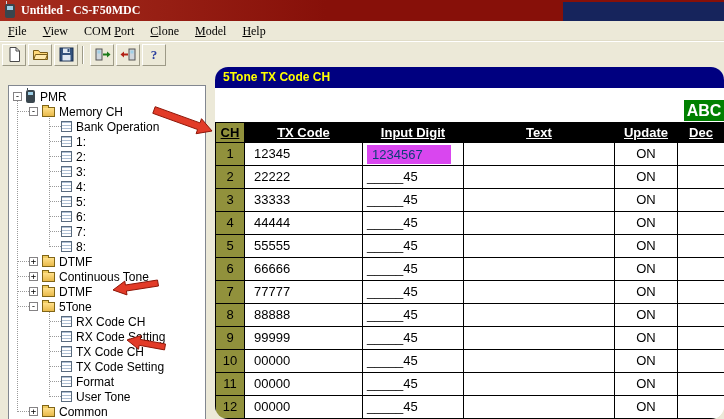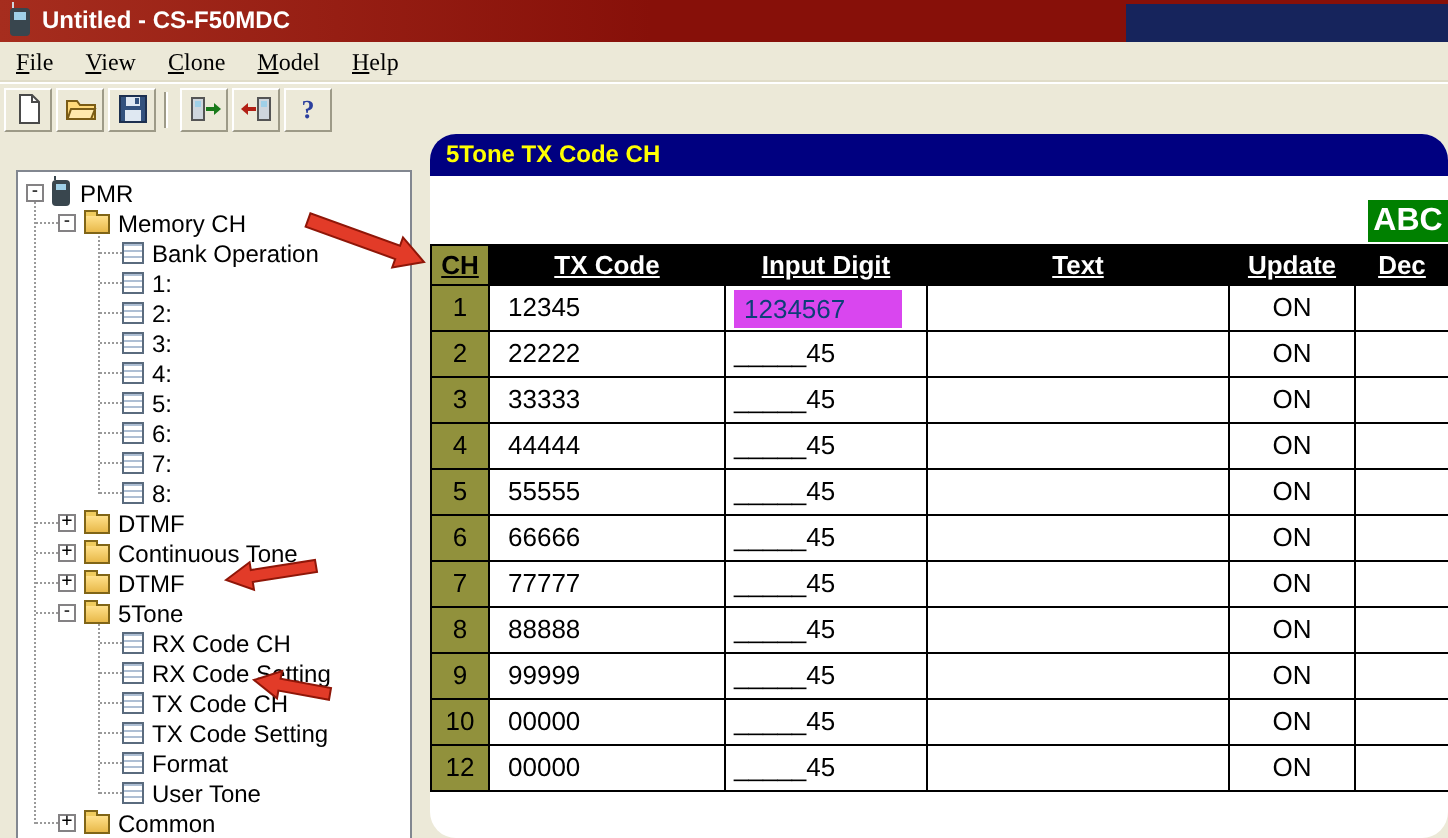--- a/index.html
+++ b/index.html
@@ -6,21 +6,21 @@
   html,body { width:724px; height:419px; overflow:hidden; }
   body { font-family:"Liberation Sans", sans-serif; background:#ece9d8; position:relative; }
 
   
   .titlebar { position:absolute; left:0; top:0; width:724px; height:21px;
     background:linear-gradient(90deg,#a62d1e 0%,#871009 45%,#871009 100%);
     display:flex; align-items:center; }
   .appicon { width:10px; height:14px; background:#39464e; border-radius:2px; margin:0 6px 0 5px; position:relative; }
   .appicon::before { content:""; position:absolute; top:-3px; left:1px; width:1px; height:3px; background:#cfd6dd; }
   .appicon::after { content:""; position:absolute; top:2px; left:2px; width:6px; height:4px; background:#9fd0e8; }
-  .wtitle { color:#fff; font-size:12px; font-weight:bold; line-height:21px; white-space:nowrap; }
+  .wtitle { color:#fff; font-size:12px; font-weight:bold; line-height:21px; white-space:nowrap;font-family:Liberation Serif, serif; }
   .overlaywin { position:absolute; left:563px; top:2px; width:161px; height:19px; background:#16245c; }
 
   
   .menubar { position:absolute; left:0; top:21px; width:724px; height:20px; background:#ece9d8;
     display:flex; align-items:center; border-bottom:1px solid #e0dcc8; }
   .mitem { font-size:12px; color:#000; padding:0 8px; line-height:20px; cursor:default;font-family:Liberation Serif, serif; }
 
   
   .toolbar { position:absolute; left:0; top:41px; width:724px; height:26px; background:#ece9d8;
     border-top:1px solid #fff; display:flex; align-items:center; }
@@ -89,20 +89,21 @@
 
 <div class="titlebar">
   <div class="appicon"></div>
   <div class="wtitle">Untitled - CS-F50MDC</div>
   <div class="overlaywin"></div>
 </div>
 
 <div class="menubar">
   <div class="mitem"><u>F</u>ile</div>
   <div class="mitem"><u>V</u>iew</div>
+  <div class="mitem">COM <u>P</u>ort</div>
   <div class="mitem"><u>C</u>lone</div>
   <div class="mitem"><u>M</u>odel</div>
   <div class="mitem"><u>H</u>elp</div>
 </div>
 
 <div class="toolbar">
   <button class="tbtn">
     <svg width="17" height="17" viewBox="0 0 17 17">
       <path d="M4 1.5h6l3.5 3.5v10.5H4z" fill="#fff" stroke="#4a4a4a"></path>
       <path d="M10 1.5V5h3.5" fill="none" stroke="#4a4a4a"></path>
@@ -350,20 +351,28 @@
         </tr>
         <tr>
           <td class="c-ch">10</td>
           <td class="c-tx">00000</td>
           <td class="c-in">_____45</td>
           <td class="c-txt"></td>
           <td class="c-up">ON</td>
           <td class="c-dec"></td>
         </tr>
         <tr>
+          <td class="c-ch">11</td>
+          <td class="c-tx">00000</td>
+          <td class="c-in">_____45</td>
+          <td class="c-txt"></td>
+          <td class="c-up">ON</td>
+          <td class="c-dec"></td>
+        </tr>
+        <tr>
           <td class="c-ch">12</td>
           <td class="c-tx">00000</td>
           <td class="c-in">_____45</td>
           <td class="c-txt"></td>
           <td class="c-up">ON</td>
           <td class="c-dec"></td>
         </tr>
       </tbody>
     </table>
   </div>

